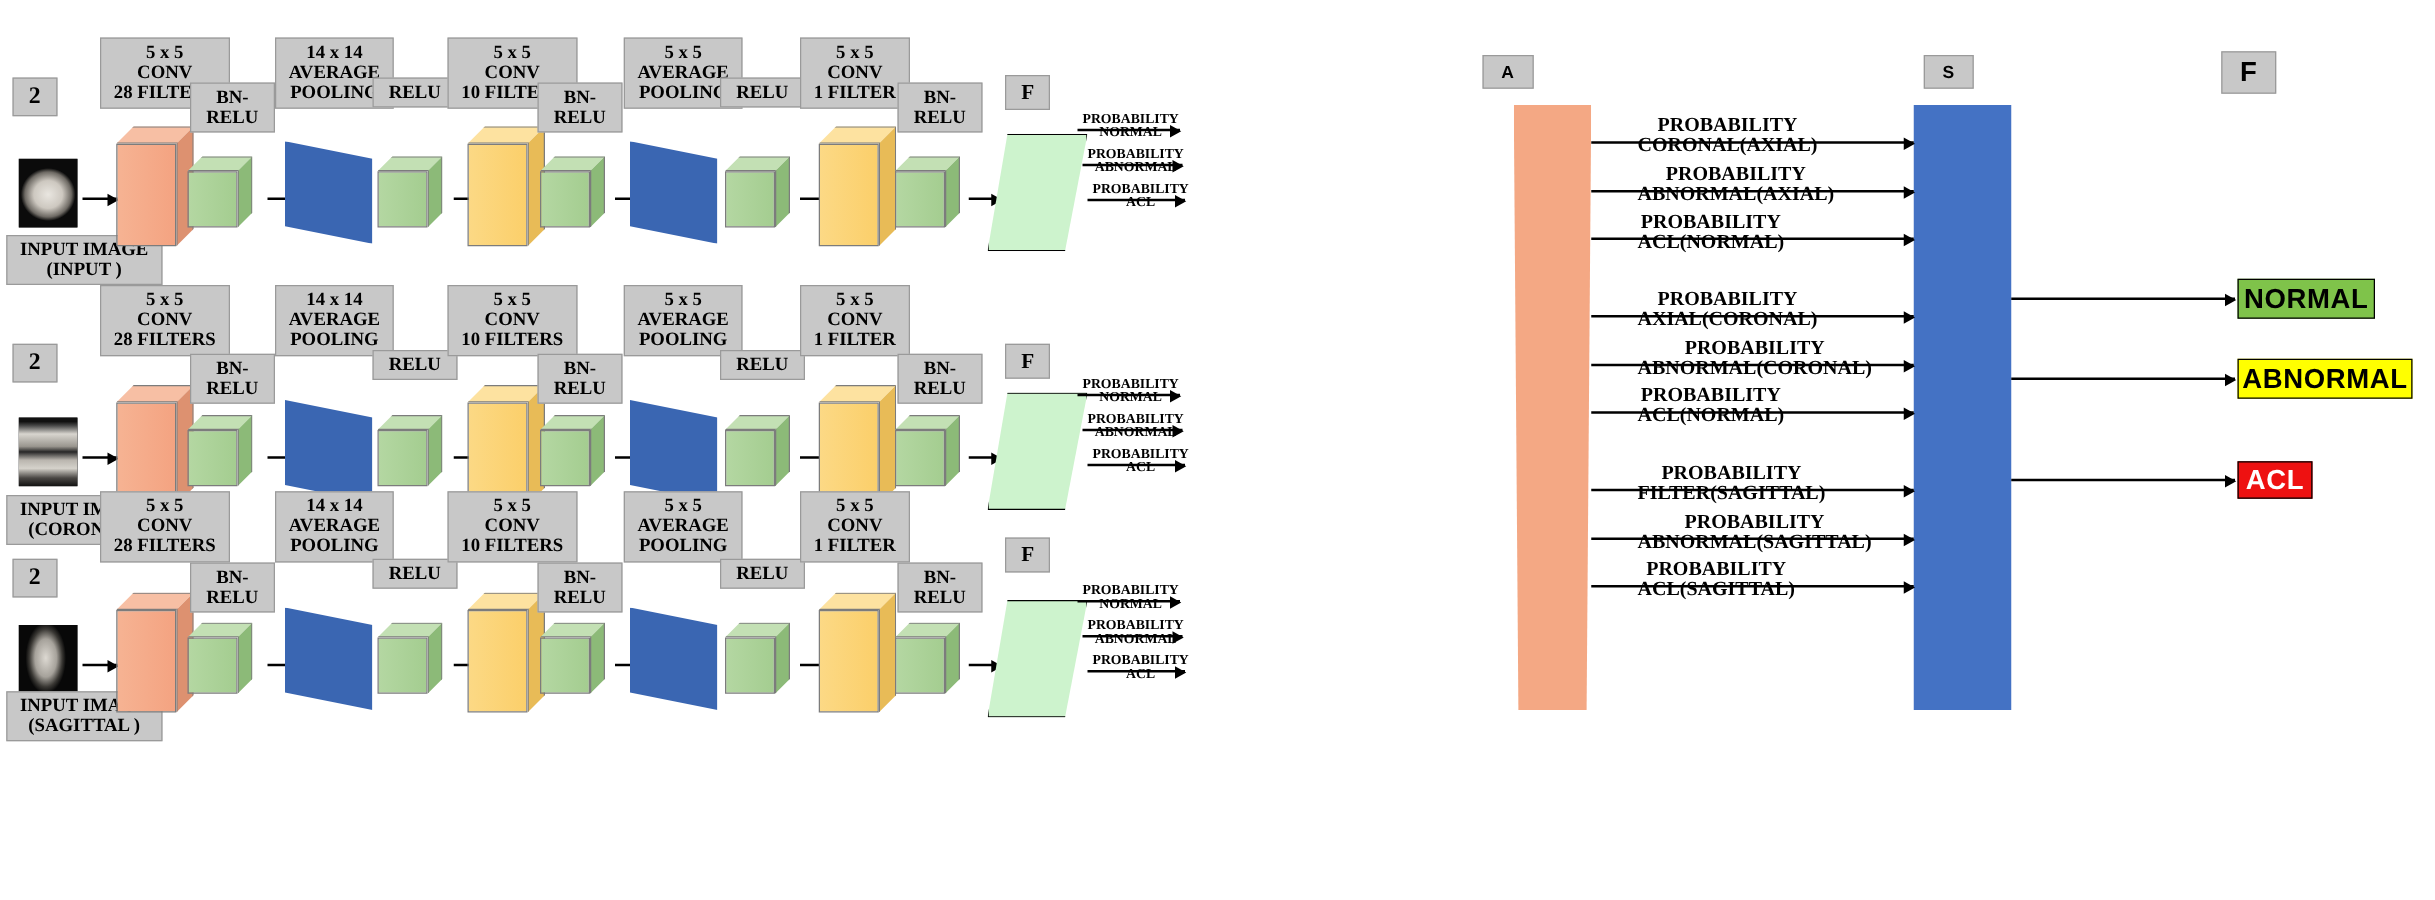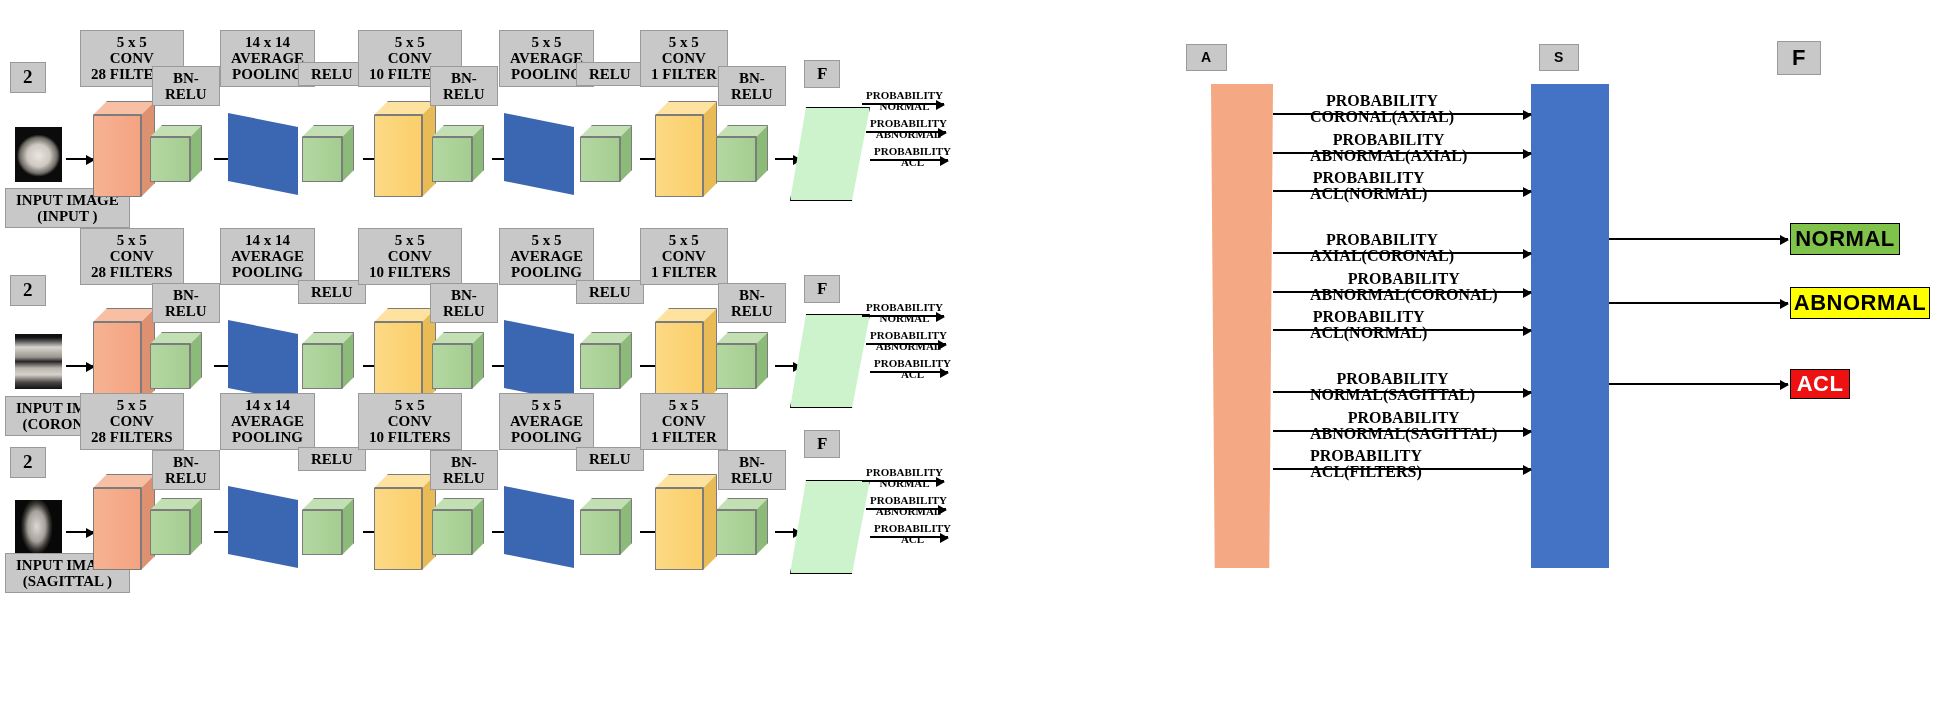--- a/index.html
+++ b/index.html
@@ -484,31 +484,31 @@
       <div>ABNORMAL(CORONAL)</div>
     </div>
     <div class="arrow" style="left:1273px;top:329px;width:258px;"></div>
     <div class="prb big" style="left:1310px;top:309px;">
       <div>PROBABILITY</div>
       <div>ACL(NORMAL)</div>
     </div>
     <div class="arrow" style="left:1273px;top:391px;width:258px;"></div>
     <div class="prb big" style="left:1310px;top:371px;">
       <div>PROBABILITY</div>
-      <div>NORMAL(SAGITTAL)</div>
+      <div>FILTER(SAGITTAL)</div>
     </div>
     <div class="arrow" style="left:1273px;top:430px;width:258px;"></div>
     <div class="prb big" style="left:1310px;top:410px;">
       <div>PROBABILITY</div>
       <div>ABNORMAL(SAGITTAL)</div>
     </div>
     <div class="arrow" style="left:1273px;top:468px;width:258px;"></div>
     <div class="prb big" style="left:1310px;top:448px;">
       <div>PROBABILITY</div>
-      <div>ACL(FILTERS)</div>
+      <div>ACL(SAGITTAL)</div>
     </div>
     <div class="arrow" style="left:1609px;top:238px;width:179px;"></div>
     <div class="chip normal" style="left:1790px;top:223px;width:110px;height:32px;">NORMAL</div>
     <div class="arrow" style="left:1609px;top:302px;width:179px;"></div>
     <div class="chip abnormal" style="left:1790px;top:287px;width:140px;height:32px;">ABNORMAL</div>
     <div class="arrow" style="left:1609px;top:383px;width:179px;"></div>
     <div class="chip acl" style="left:1790px;top:369px;width:60px;height:30px;">ACL</div>
   </div>
 
 </body></html>

